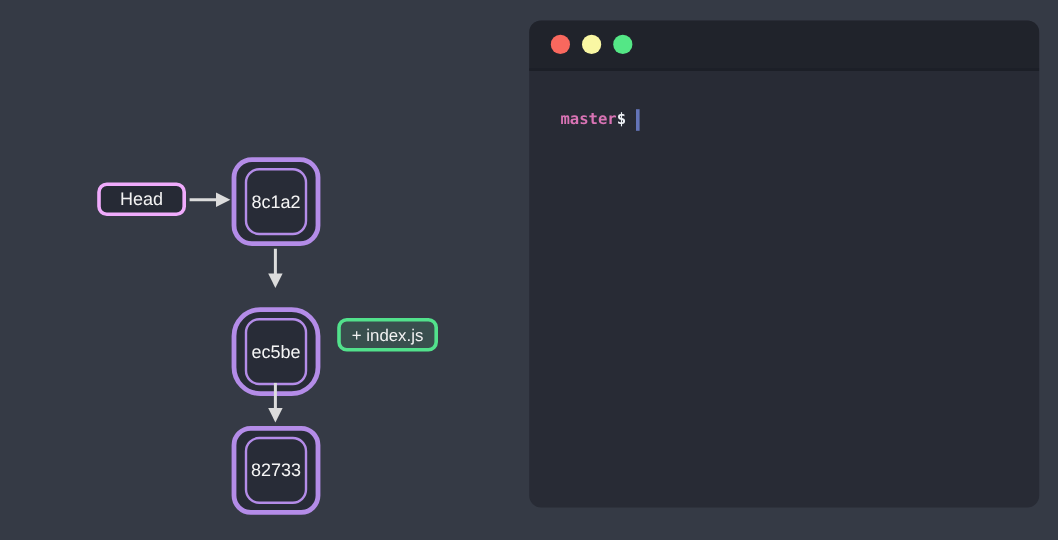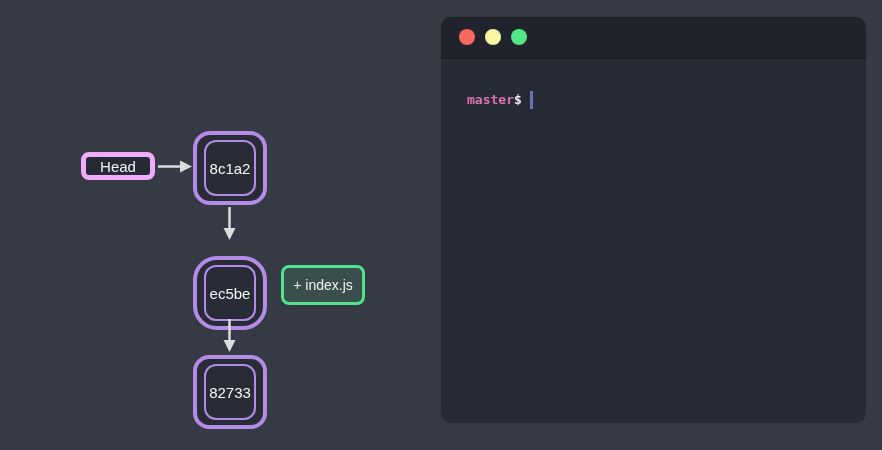--- a/index.html
+++ b/index.html
@@ -8,28 +8,28 @@
     background: #353a45;
     font-family: "Liberation Sans", sans-serif;
     position: relative;
     overflow: hidden;
   }
 
   
   .head-label {
     position: absolute; left: 81px; top: 152px;
     width: 74px; height: 28px;
-    border: 5px solid #f0abfc; border-radius: 8px;
+    border: 3px solid #f0abfc; border-radius: 8px;
     background: #262a35;
     color: #f2f2f2; font-size: 15px;
     display: flex; align-items: center; justify-content: center;
   }
   .annotation-label {
     position: absolute; left: 281px; top: 265px;
-    width: 84px; height: 40px;
+    width: 84px; height: 28px;
     border: 3px solid #52e18c; border-radius: 8px;
     background: rgba(82, 225, 140, 0.13);
     color: #f2f2f2; font-size: 14px;
     display: flex; align-items: center; justify-content: center;
   }
   .commit-node {
     position: absolute; left: 193px;
     width: 74px; height: 74px;
     border: 4px solid #b48ce8; border-radius: 17px;
     background: #282c37;

